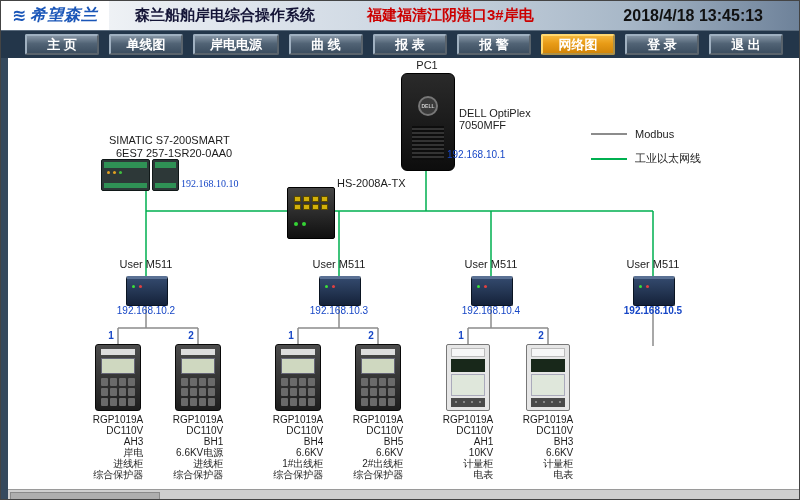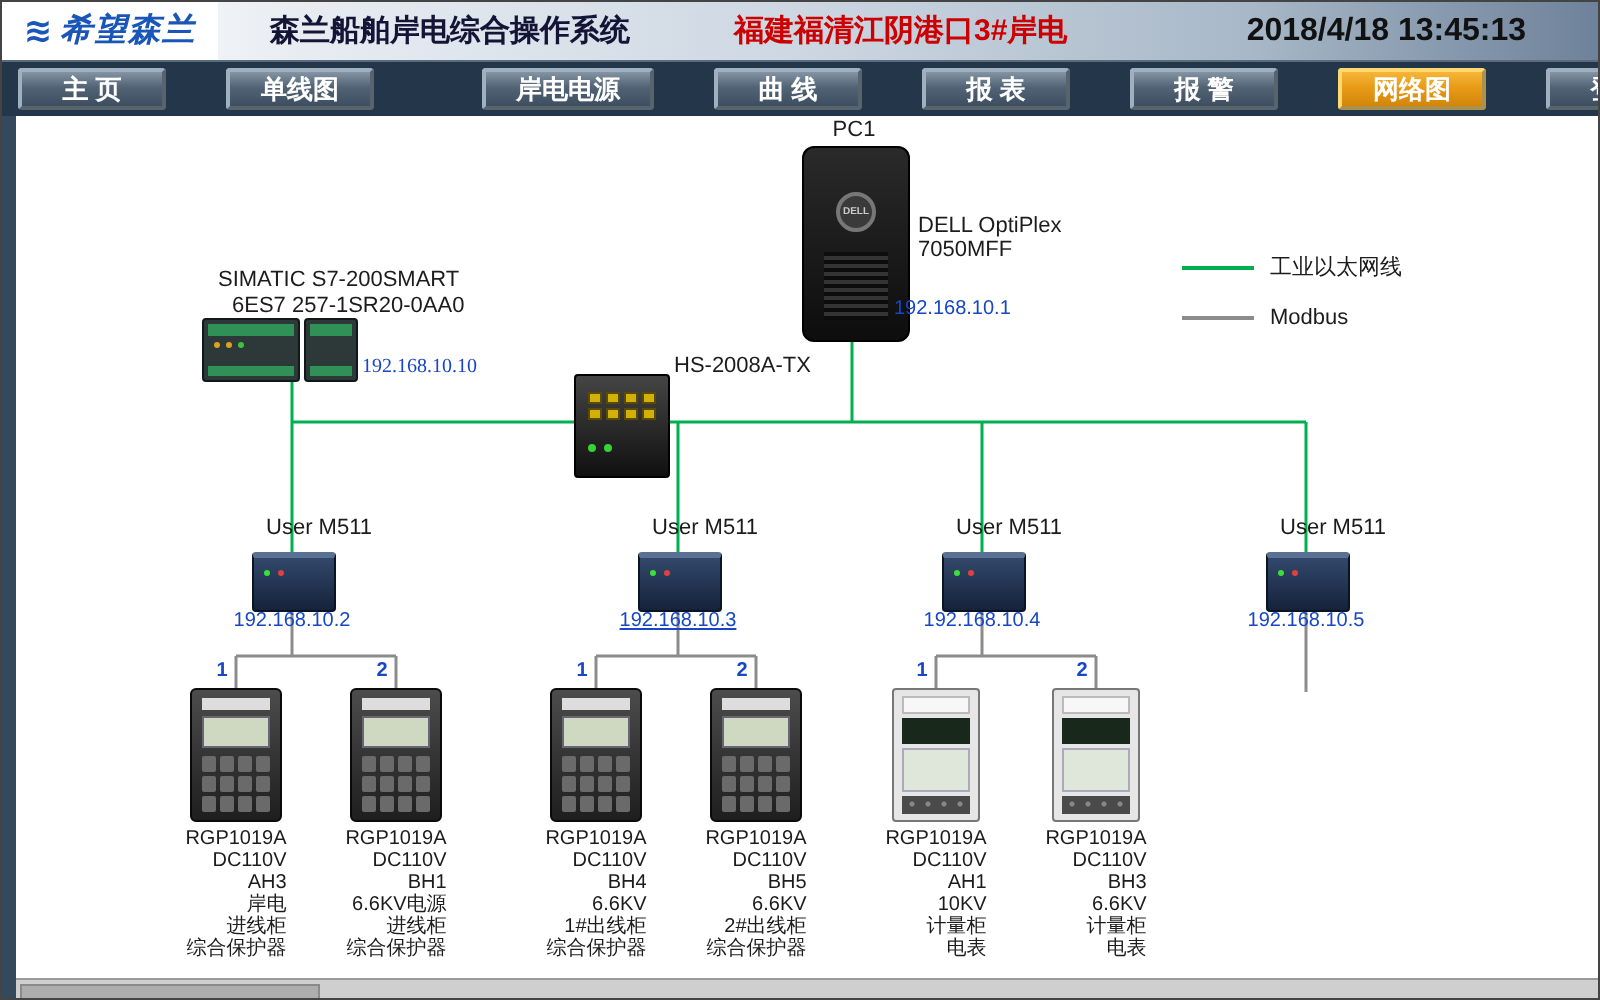--- a/index.html
+++ b/index.html
@@ -16,30 +16,30 @@
   }
   .logo{width:108px;height:100%;background:#fff;display:flex;align-items:center;justify-content:center;gap:4px;}
   .logo-icon{color:#1a56b8;font-size:17px;font-weight:bold;line-height:1;}
   .logo-text{color:#1a56b8;font-size:16px;font-weight:bold;font-style:italic;letter-spacing:1px;white-space:nowrap;}
   .app-title{margin-left:26px;font-size:15px;font-weight:bold;color:#141436;white-space:nowrap;}
   .site-title{margin-left:52px;font-size:15px;font-weight:bold;color:#cc0000;white-space:nowrap;}
   .datetime{margin-left:auto;margin-right:38px;font-size:16px;font-weight:600;color:#111;white-space:nowrap;}
   
   .nav{
     position:absolute;left:0;top:30px;width:800px;height:27px;background:#23364a;
-    display:flex;align-items:center;gap:30px;padding-left:8px;box-sizing:border-box;
+    display:flex;align-items:center;gap:10px;padding-left:24px;box-sizing:border-box;
   }
   .nav-btn{
     width:74px;height:21px;flex:0 0 auto;
     background:linear-gradient(#8494a4,#516375 45%,#3c4e60);
     border:2px outset #9fb0c0;border-radius:2px;
     color:#fff;font-size:13px;font-weight:bold;line-height:17px;text-align:center;
     cursor:pointer;box-sizing:border-box;white-space:nowrap;
   }
-  .nav-btn.wide{width:86px;margin-left:24px;}
+  .nav-btn.wide{width:86px;}
   .nav-btn.active{background:linear-gradient(#f5b63a,#e89b16 45%,#d2860a);border-color:#ffd870;}
   
   .left-strip{position:absolute;left:0;top:57px;width:7px;height:443px;background:#35495d;}
   .main-bg{position:absolute;left:7px;top:57px;width:793px;height:431px;background:#fff;}
   .hscroll{position:absolute;left:7px;top:488px;width:793px;height:12px;background:#cfcfcf;border-top:1px solid #9a9a9a;box-sizing:border-box;}
   .hscroll-thumb{position:absolute;left:2px;top:2px;width:150px;height:8px;background:#aeaeae;border:1px solid #8a8a8a;box-sizing:border-box;}
   
   .wires{position:absolute;left:0;top:0;width:800px;height:500px;pointer-events:none;}
   
   .lbl{position:absolute;color:#1c1c1c;font-size:11px;white-space:nowrap;}
@@ -59,21 +59,21 @@
   .plc-mod::after{content:"";position:absolute;left:2px;right:2px;bottom:2px;height:5px;background:#2f9155;}
   .plc-led{position:absolute;left:5px;top:11px;width:3px;height:3px;background:#e0a020;border-radius:50%;box-shadow:6px 0 0 #e0a020,12px 0 0 #40c040;}
   
   .switch-body{position:absolute;left:286px;top:186px;width:46px;height:50px;background:linear-gradient(#454545,#101010);border:1px solid #000;border-radius:2px;}
   .switch-ports{position:absolute;left:6px;top:8px;width:34px;display:grid;grid-template-columns:repeat(4,1fr);gap:2px;}
   .switch-ports span{height:6px;background:#d2b00a;border:1px solid #5a4a00;box-sizing:border-box;}
   .switch-leds{position:absolute;left:6px;top:34px;width:4px;height:4px;border-radius:50%;background:#35d435;box-shadow:8px 0 0 #35d435;}
   
   .m511-body{position:absolute;width:40px;height:26px;background:linear-gradient(#32486b,#15223a);border:1px solid #0a1422;border-top:3px solid #5a7194;border-radius:2px;}
   .m511-led{position:absolute;left:5px;top:6px;width:3px;height:3px;border-radius:50%;background:#3ae03a;box-shadow:7px 0 0 #e04040;}
-  .m511-name{position:absolute;font-size:11px;color:#1c1c1c;width:80px;text-align:right;}
+  .m511-name{position:absolute;font-size:11px;color:#1c1c1c;width:80px;text-align:center;}
   .m511-ip{position:absolute;font-size:10px;color:#1747c6;width:80px;text-align:center;}
   
   .dev-col{position:absolute;top:329px;width:90px;display:flex;flex-direction:column;align-items:center;}
   .port-num{height:14px;font-size:10px;font-weight:bold;color:#1747c6;transform:translateX(-7px);}
   .port-spacer{height:14px;}
   .dev-label{margin-top:3px;font-size:10px;line-height:11px;color:#1c1c1c;text-align:right;white-space:pre-line;}
   
   .dev-relay{width:46px;height:67px;background:linear-gradient(#4c4c4c,#1e1e1e);border:1px solid #0a0a0a;border-radius:3px;box-sizing:border-box;display:flex;flex-direction:column;padding:4px 5px;}
   .r-top{height:6px;background:#ddd;}
   .r-lcd{height:14px;margin-top:3px;background:#cfd8c0;border:1px solid #667;}
@@ -132,26 +132,26 @@
     <div class="hscroll-thumb"></div>
   </div>
 
   <svg class="wires" viewBox="0 0 800 500">
     <path d="M145,190 V210 M145,210 H652 M145,210 V275 M338,210 V275 M425,168 V210 M490,210 V275 M652,210 V275" fill="none" stroke="#00b050" stroke-width="1.5"></path>
     <path d="M145,301 V327 M117,327 H197 M117,327 V345 M197,327 V345 M338,301 V327 M297,327 H377 M297,327 V345 M377,327 V345 M490,301 V327 M467,327 H547 M467,327 V345 M547,327 V345 M652,301 V345" fill="none" stroke="#8c8c8c" stroke-width="1.5"></path>
   </svg>
 
   <div class="legend">
     <div class="legend-row">
+      <div class="legend-swatch gray"></div>
+      <div class="legend-label">Modbus</div>
+    </div>
+    <div class="legend-row">
       <div class="legend-swatch green"></div>
       <div class="legend-label">工业以太网线</div>
-    </div>
-    <div class="legend-row">
-      <div class="legend-swatch gray"></div>
-      <div class="legend-label">Modbus</div>
     </div>
   </div>
 
   <div class="lbl center" style="left:400px;top:58px;width:52px;">PC1</div>
   <div class="pc-body">
     <div class="pc-logo">DELL</div>
     <div class="pc-vents"></div>
   </div>
   <div class="lbl multiline" style="left:458px;top:86px;">DELL OptiPlex
 7050MFF</div>
@@ -185,33 +185,33 @@
   <div class="m511-name" style="left:105px;top:257px;">User M511</div>
   <div class="m511-body" style="left:125px;top:275px;">
       <div class="m511-led"></div>
     </div>
   <div class="m511-ip" style="left:105px;top:304px;">192.168.10.2</div>
 
   <div class="m511-name" style="left:298px;top:257px;">User M511</div>
   <div class="m511-body" style="left:318px;top:275px;">
       <div class="m511-led"></div>
     </div>
-  <div class="m511-ip" style="left:298px;top:304px;text-decoration:underline;">192.168.10.3</div>
+  <div class="m511-ip" style="left:298px;top:304px;">192.168.10.3</div>
 
   <div class="m511-name" style="left:450px;top:257px;">User M511</div>
   <div class="m511-body" style="left:470px;top:275px;">
       <div class="m511-led"></div>
     </div>
   <div class="m511-ip" style="left:450px;top:304px;">192.168.10.4</div>
 
   <div class="m511-name" style="left:612px;top:257px;">User M511</div>
   <div class="m511-body" style="left:632px;top:275px;">
       <div class="m511-led"></div>
     </div>
-  <div class="m511-ip" style="left:612px;top:304px;">192.168.10.5</div>
+  <div class="m511-ip" style="left:612px;top:304px;font-weight:bold;">192.168.10.5</div>
 
   <div class="dev-col" style="left:72px;">
     <div class="port-num">1</div>
     <div class="dev-relay">
       <div class="r-top"></div>
         <div class="r-lcd"></div>
       <div class="r-keys">
           <span></span>
           <span></span>
           <span></span>

